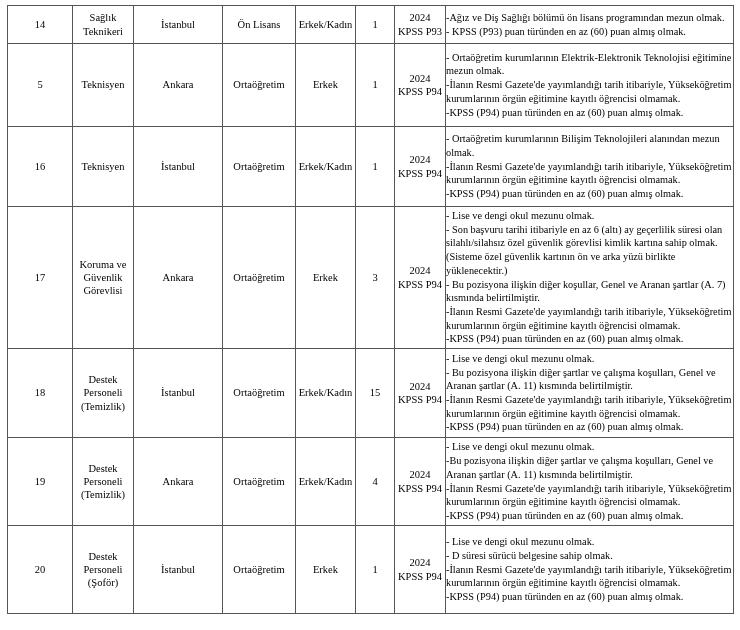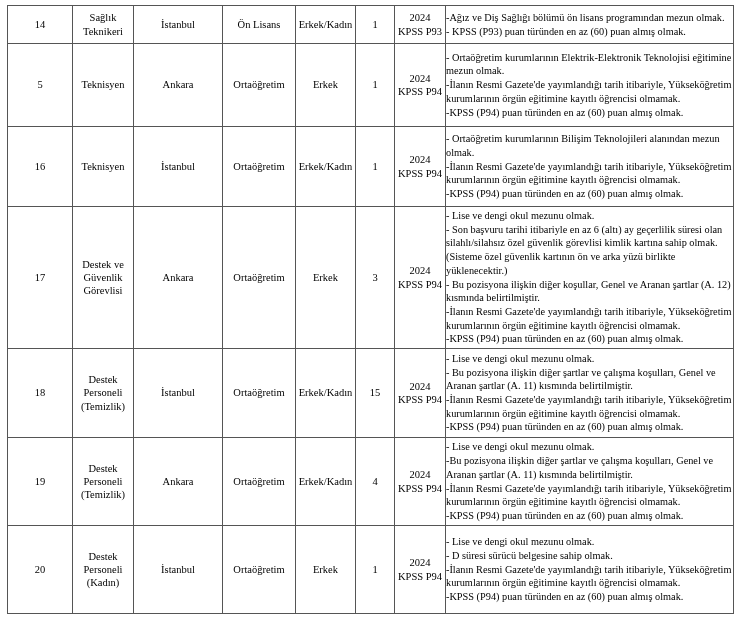--- a/index.html
+++ b/index.html
@@ -137,36 +137,36 @@
           </td>
           <td class="cell-desc">
             <span class="desc-line">- Ortaöğretim kurumlarının Bilişim Teknolojileri alanından mezun olmak.</span>
             <span class="desc-line">-İlanın Resmi Gazete'de yayımlandığı tarih itibariyle, Yükseköğretim kurumlarının örgün eğitimine kayıtlı öğrencisi olmamak.</span>
             <span class="desc-line">-KPSS (P94) puan türünden en az (60) puan almış olmak.</span>
           </td>
         </tr>
         <tr style="height: 142px;">
           <td class="cell-center cell-no">17</td>
           <td class="cell-center">
-            <span class="pos-line">Destek ve</span>
+            <span class="pos-line">Koruma ve</span>
             <span class="pos-line">Güvenlik</span>
             <span class="pos-line">Görevlisi</span>
           </td>
           <td class="cell-center">Ankara</td>
           <td class="cell-center">Ortaöğretim</td>
           <td class="cell-center">Erkek</td>
           <td class="cell-center">3</td>
           <td class="cell-center">
             <span class="kpss-line">2024</span>
             <span class="kpss-line">KPSS P94</span>
           </td>
           <td class="cell-desc">
             <span class="desc-line">- Lise ve dengi okul mezunu olmak.</span>
             <span class="desc-line">- Son başvuru tarihi itibariyle en az 6 (altı) ay geçerlilik süresi olan silahlı/silahsız özel güvenlik görevlisi kimlik kartına sahip olmak.(Sisteme özel güvenlik kartının ön ve arka yüzü birlikte yüklenecektir.)</span>
-            <span class="desc-line">- Bu pozisyona ilişkin diğer koşullar, Genel ve Aranan şartlar (A. 12) kısmında belirtilmiştir.</span>
+            <span class="desc-line">- Bu pozisyona ilişkin diğer koşullar, Genel ve Aranan şartlar (A. 7) kısmında belirtilmiştir.</span>
             <span class="desc-line">-İlanın Resmi Gazete'de yayımlandığı tarih itibariyle, Yükseköğretim kurumlarının örgün eğitimine kayıtlı öğrencisi olmamak.</span>
             <span class="desc-line">-KPSS (P94) puan türünden en az (60) puan almış olmak.</span>
           </td>
         </tr>
         <tr style="height: 89px;">
           <td class="cell-center cell-no">18</td>
           <td class="cell-center">
             <span class="pos-line">Destek</span>
             <span class="pos-line">Personeli</span>
             <span class="pos-line">(Temizlik)</span>
@@ -206,21 +206,21 @@
             <span class="desc-line">-Bu pozisyona ilişkin diğer şartlar ve çalışma koşulları, Genel ve Aranan şartlar (A. 11) kısmında belirtilmiştir.</span>
             <span class="desc-line">-İlanın Resmi Gazete'de yayımlandığı tarih itibariyle, Yükseköğretim kurumlarının örgün eğitimine kayıtlı öğrencisi olmamak.</span>
             <span class="desc-line">-KPSS (P94) puan türünden en az (60) puan almış olmak.</span>
           </td>
         </tr>
         <tr style="height: 88px;">
           <td class="cell-center cell-no">20</td>
           <td class="cell-center">
             <span class="pos-line">Destek</span>
             <span class="pos-line">Personeli</span>
-            <span class="pos-line">(Kadın)</span>
+            <span class="pos-line">(Şoför)</span>
           </td>
           <td class="cell-center">İstanbul</td>
           <td class="cell-center">Ortaöğretim</td>
           <td class="cell-center">Erkek</td>
           <td class="cell-center">1</td>
           <td class="cell-center">
             <span class="kpss-line">2024</span>
             <span class="kpss-line">KPSS P94</span>
           </td>
           <td class="cell-desc">

